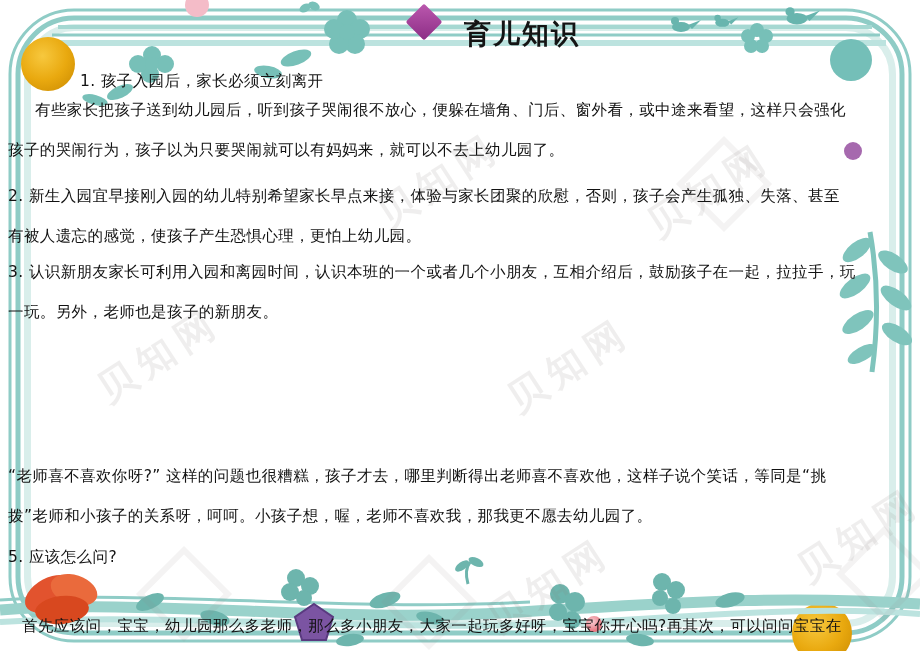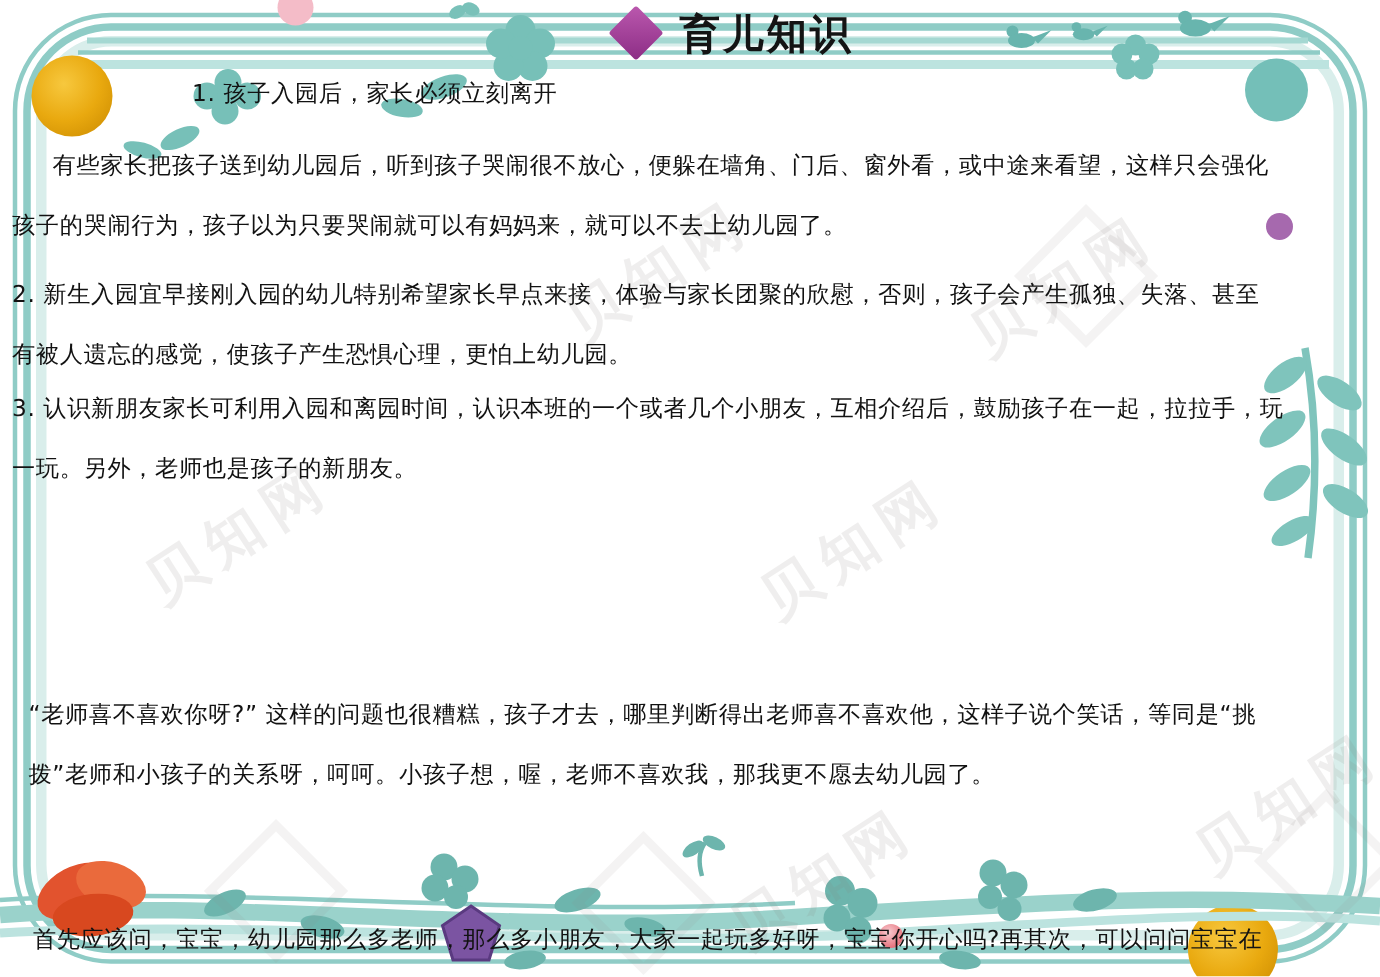--- a/index.html
+++ b/index.html
@@ -4,33 +4,33 @@
 <style>
   html,body{margin:0;padding:0;background:#ffffff;}
   .page{position:relative;width:920px;height:651px;background:#ffffff;overflow:hidden;
         font-family:"DejaVu Sans",sans-serif;}
   .deco{position:absolute;left:0;top:0;z-index:0;}
   .wm{position:absolute;z-index:1;color:#8a857f;opacity:0.13;font-size:38px;letter-spacing:8px;
       transform:rotate(-33deg);white-space:nowrap;font-weight:700;}
   .wm-diamond{position:absolute;z-index:1;width:56px;height:56px;border:6px solid #938e88;
       opacity:0.10;transform:rotate(45deg);}
   .title{position:absolute;left:452px;top:4px;z-index:2;font-size:27px;font-weight:700;
-      color:#141414;letter-spacing:2px;margin:1px;}
+      color:#141414;letter-spacing:2px;margin:12px;}
   .diamond{position:absolute;left:411px;top:9px;z-index:2;width:26px;height:26px;
       transform:rotate(45deg);background:linear-gradient(135deg,#bb58ae 0%,#8c2d85 100%);
       border-radius:2px;}
   .para{position:absolute;z-index:2;left:8px;width:844px;font-size:15.5px;line-height:40px;
       color:#121212;letter-spacing:0.4px;font-weight:500;}
-  .p1{left:80px;top:48px;line-height:28px;width:auto;margin-left:48px;}
+  .p1{left:80px;top:67px;line-height:28px;width:auto;}
   .p2{top:90px;text-indent:27px;}
   .p3{top:176px;}
   .p4{top:252px;width:856px;}
   .p5{top:337px;}
   .p6{top:378px;}
-  .p7{top:456px;padding-left:11px;}
+  .p7{top:456px;}
   .p8{top:537px;}
   .p9{top:608px;line-height:36px;text-indent:14px;}
 </style>
 </head>
 <body>
 
 <div class="page">
 
   <svg class="deco" width="920" height="651" viewBox="0 0 920 651">
     <defs>
@@ -174,15 +174,16 @@
   <div class="wm-diamond" style="left:690px;top:150px;"></div>
 
   <span class="diamond"></span>
   <h1 class="title">育儿知识</h1>
 
   <div class="para p1">1. 孩子入园后，家长必须立刻离开</div>
   <div class="para p2">有些家长把孩子送到幼儿园后，听到孩子哭闹很不放心，便躲在墙角、门后、窗外看，或中途来看望，这样只会强化孩子的哭闹行为，孩子以为只要哭闹就可以有妈妈来，就可以不去上幼儿园了。</div>
   <div class="para p3">2. 新生入园宜早接刚入园的幼儿特别希望家长早点来接，体验与家长团聚的欣慰，否则，孩子会产生孤独、失落、甚至有被人遗忘的感觉，使孩子产生恐惧心理，更怕上幼儿园。</div>
   <div class="para p4">3. 认识新朋友家长可利用入园和离园时间，认识本班的一个或者几个小朋友，互相介绍后，鼓励孩子在一起，拉拉手，玩一玩。另外，老师也是孩子的新朋友。</div>
   <div class="para p7">“老师喜不喜欢你呀?” 这样的问题也很糟糕，孩子才去，哪里判断得出老师喜不喜欢他，这样子说个笑话，等同是“挑拨”老师和小孩子的关系呀，呵呵。小孩子想，喔，老师不喜欢我，那我更不愿去幼儿园了。</div>
+  <div class="para p8">5. 应该怎么问?</div>
   <div class="para p9">首先应该问，宝宝，幼儿园那么多老师，那么多小朋友，大家一起玩多好呀，宝宝你开心吗?再其次，可以问问宝宝在幼儿园都做了什么，启发式地让他自己说说幼儿园的情况，要是他不愿说，也别强求。</div>
 
 </div>
 
 </body></html>

